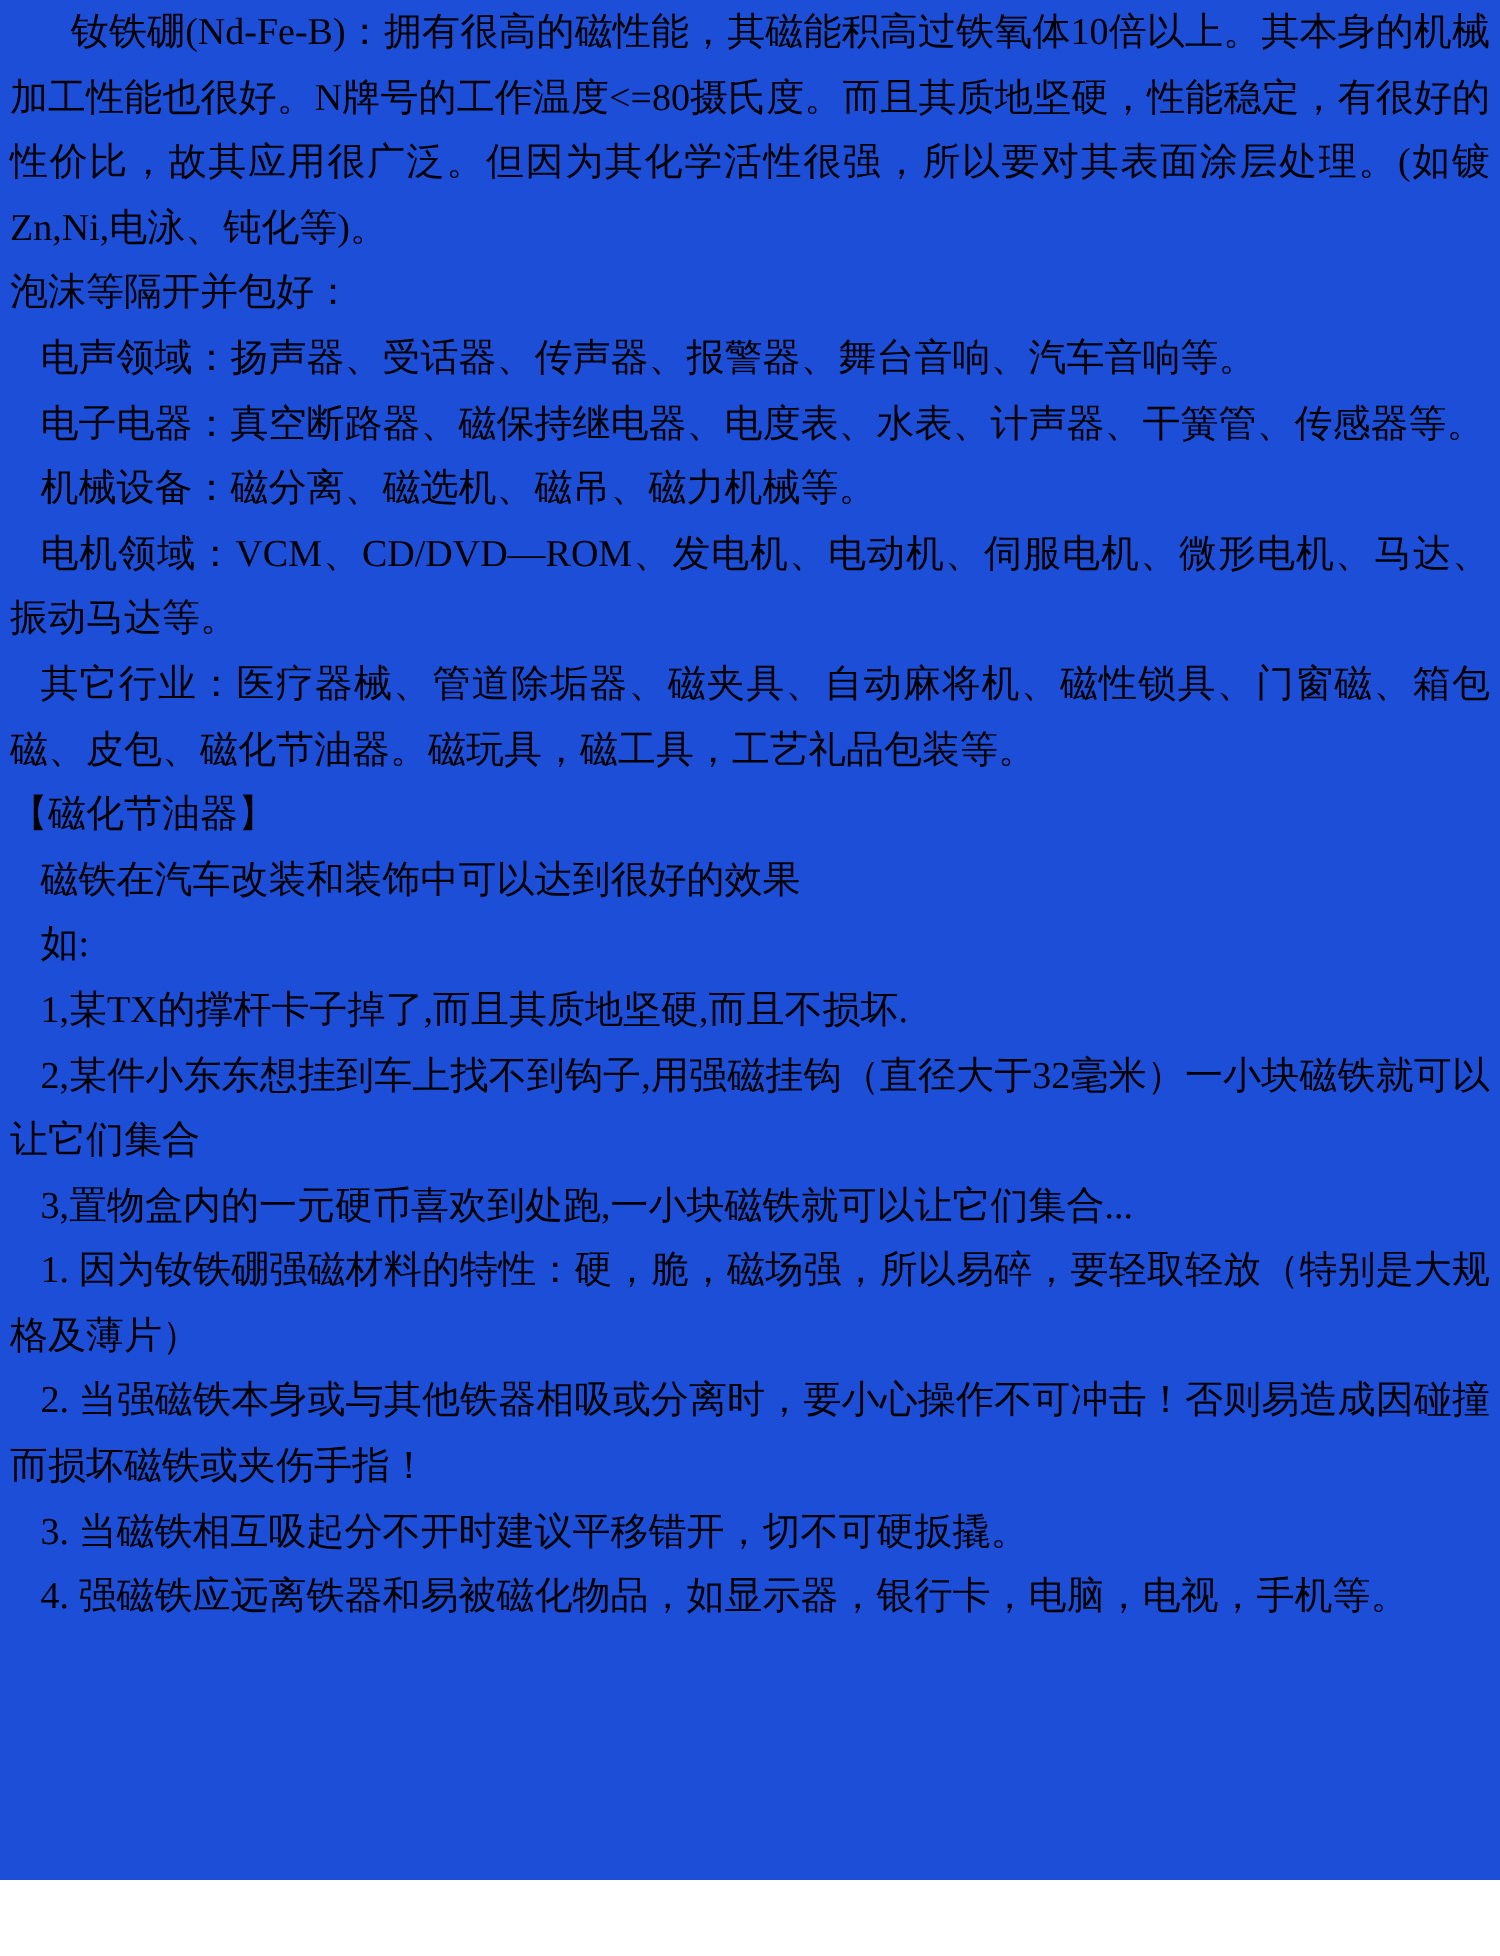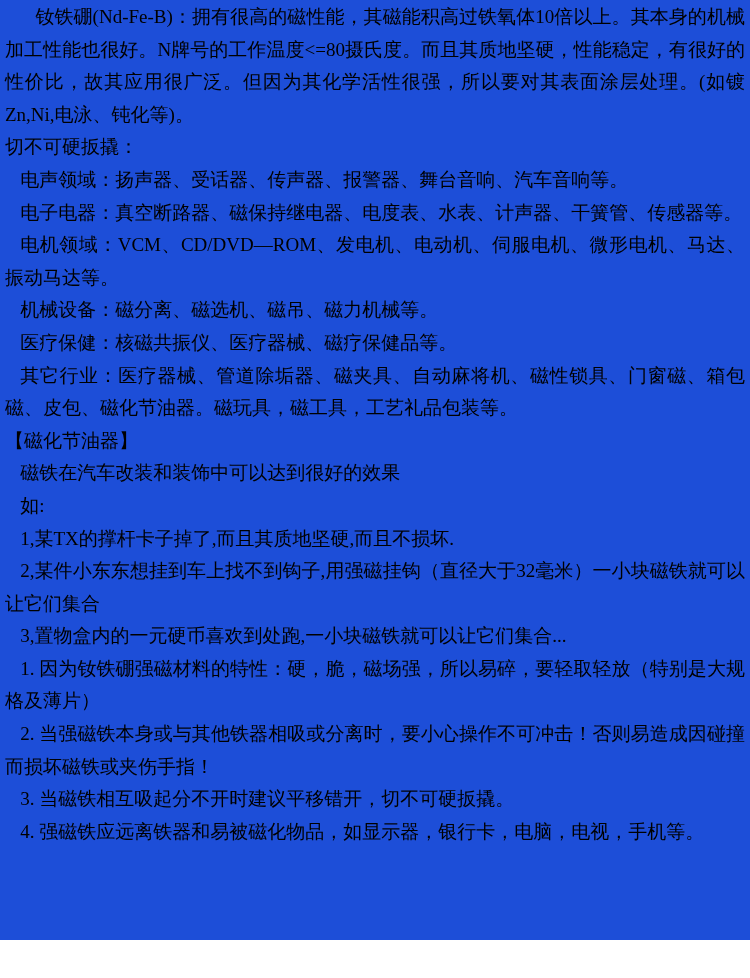--- a/index.html
+++ b/index.html
@@ -27,26 +27,25 @@
   }
   .ind0 { text-indent: 0; }
   .ind1 { text-indent: 0.8em; }
   .ind2 { text-indent: 1.6em; }
 </style>
 </head>
 <body>
 
 <main class="doc">
   <p class="ind2">钕铁硼(Nd-Fe-B)：拥有很高的磁性能，其磁能积高过铁氧体10倍以上。其本身的机械加工性能也很好。N牌号的工作温度&lt;=80摄氏度。而且其质地坚硬，性能稳定，有很好的性价比，故其应用很广泛。但因为其化学活性很强，所以要对其表面涂层处理。(如镀Zn,Ni,电泳、钝化等)。</p>
-  <p class="ind0">切不可硬扳撬：</p>
+  <p class="ind0">泡沫等隔开并包好：</p>
   <p class="ind1">电声领域：扬声器、受话器、传声器、报警器、舞台音响、汽车音响等。</p>
   <p class="ind1">电子电器：真空断路器、磁保持继电器、电度表、水表、计声器、干簧管、传感器等。</p>
+  <p class="ind1">机械设备：磁分离、磁选机、磁吊、磁力机械等。</p>
   <p class="ind1">电机领域：VCM、CD/DVD—ROM、发电机、电动机、伺服电机、微形电机、马达、振动马达等。</p>
-  <p class="ind1">机械设备：磁分离、磁选机、磁吊、磁力机械等。</p>
-  <p class="ind1">医疗保健：核磁共振仪、医疗器械、磁疗保健品等。</p>
   <p class="ind1">其它行业：医疗器械、管道除垢器、磁夹具、自动麻将机、磁性锁具、门窗磁、箱包磁、皮包、磁化节油器。磁玩具，磁工具，工艺礼品包装等。</p>
   <p class="ind0">【磁化节油器】</p>
   <p class="ind1">磁铁在汽车改装和装饰中可以达到很好的效果</p>
   <p class="ind1">如:</p>
   <p class="ind1">1,某TX的撑杆卡子掉了,而且其质地坚硬,而且不损坏.</p>
   <p class="ind1">2,某件小东东想挂到车上找不到钩子,用强磁挂钩（直径大于32毫米）一小块磁铁就可以让它们集合</p>
   <p class="ind1">3,置物盒内的一元硬币喜欢到处跑,一小块磁铁就可以让它们集合...</p>
   <p class="ind1">1. 因为钕铁硼强磁材料的特性：硬，脆，磁场强，所以易碎，要轻取轻放（特别是大规格及薄片）</p>
   <p class="ind1">2. 当强磁铁本身或与其他铁器相吸或分离时，要小心操作不可冲击！否则易造成因碰撞而损坏磁铁或夹伤手指！</p>
   <p class="ind1">3. 当磁铁相互吸起分不开时建议平移错开，切不可硬扳撬。</p>

